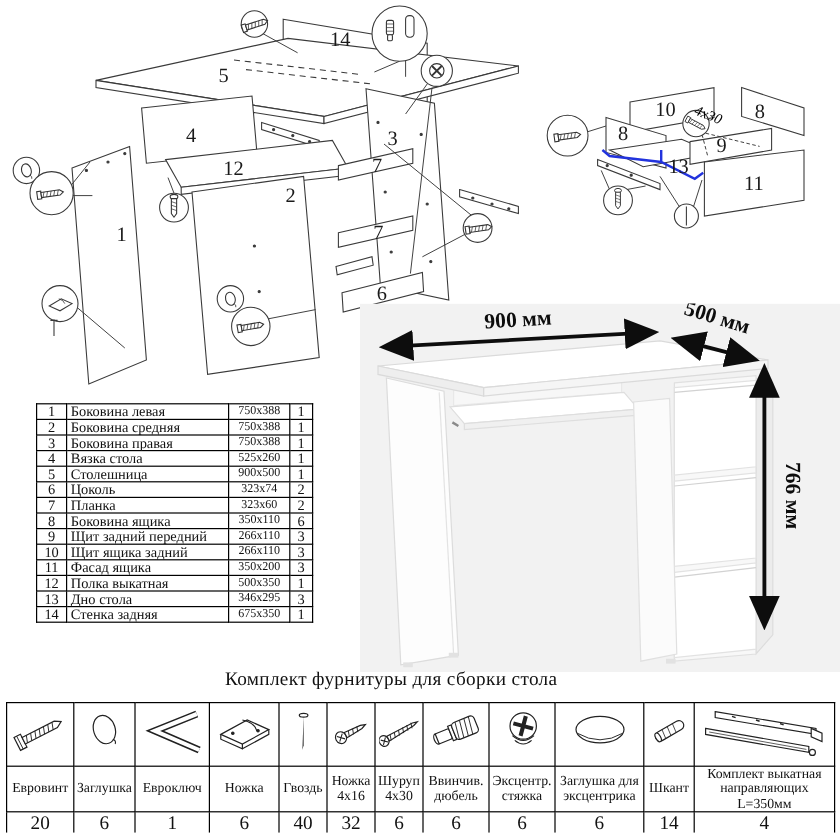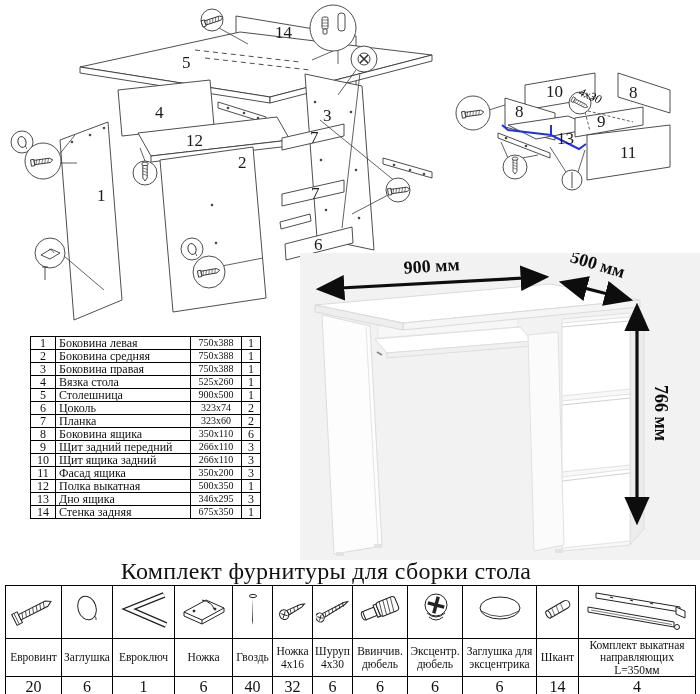--- a/index.html
+++ b/index.html
@@ -12,21 +12,21 @@
   #parts-table{position:absolute;left:30px;top:336px;border-collapse:collapse;
                font-size:12px;line-height:1;background:#fff;}
   #parts-table td{border:1px solid #000;height:11.9px;padding:0 3px;white-space:nowrap;}
   #parts-table td.c{text-align:center;padding:0 2px;}
   #parts-table td.n{width:20px;}
   #parts-table td.name{width:128px;}
   #parts-table td.size{width:46px;font-size:10px;}
   #parts-table td.q{width:14px;}
   
   #hw-title{position:absolute;left:0;top:558px;width:652px;text-align:center;
-            font-size:24px;letter-spacing:.3px;}
+            font-size:16px;letter-spacing:.3px;}
   
   #hw-table{position:absolute;left:5px;top:585px;border-collapse:collapse;
             table-layout:fixed;background:#fff;}
   #hw-table td{border:1px solid #000;text-align:center;vertical-align:middle;padding:0;}
   #hw-table tr.icons td{height:52px;}
   #hw-table tr.names td{height:30px;font-size:11.5px;line-height:1.08;padding:0 1px;}
   #hw-table tr.qtys td{height:20px;font-size:16px;}
   .photo{position:absolute;left:300px;top:253px;width:400px;height:307px;}
 </style>
 </head>
@@ -256,21 +256,21 @@
           <td class="c q">3</td>
         </tr>
       <tr>
           <td class="c n">12</td>
           <td class="name">Полка выкатная</td>
           <td class="c size">500x350</td>
           <td class="c q">1</td>
         </tr>
       <tr>
           <td class="c n">13</td>
-          <td class="name">Дно ящика</td>
+          <td class="name">Дно стола</td>
           <td class="c size">346x295</td>
           <td class="c q">3</td>
         </tr>
       <tr>
           <td class="c n">14</td>
           <td class="name">Стенка задняя</td>
           <td class="c size">675x350</td>
           <td class="c q">1</td>
         </tr>
     </tbody>
@@ -451,21 +451,21 @@
       </tr>
       <tr class="names">
         <td>Евровинт</td>
         <td>Заглушка</td>
         <td>Евроключ</td>
         <td>Ножка</td>
         <td>Гвоздь</td>
         <td>Ножка 4x16</td>
         <td>Шуруп 4x30</td>
         <td>Ввинчив. дюбель</td>
-        <td>Эксцентр. дюбель</td>
+        <td>Эксцентр. стяжка</td>
         <td>Заглушка для эксцентрика</td>
         <td>Шкант</td>
         <td>Комплект выкатная направляющих L=350мм</td>
       </tr>
       <tr class="qtys">
         <td>20</td>
         <td>6</td>
         <td>1</td>
         <td>6</td>
         <td>40</td>

